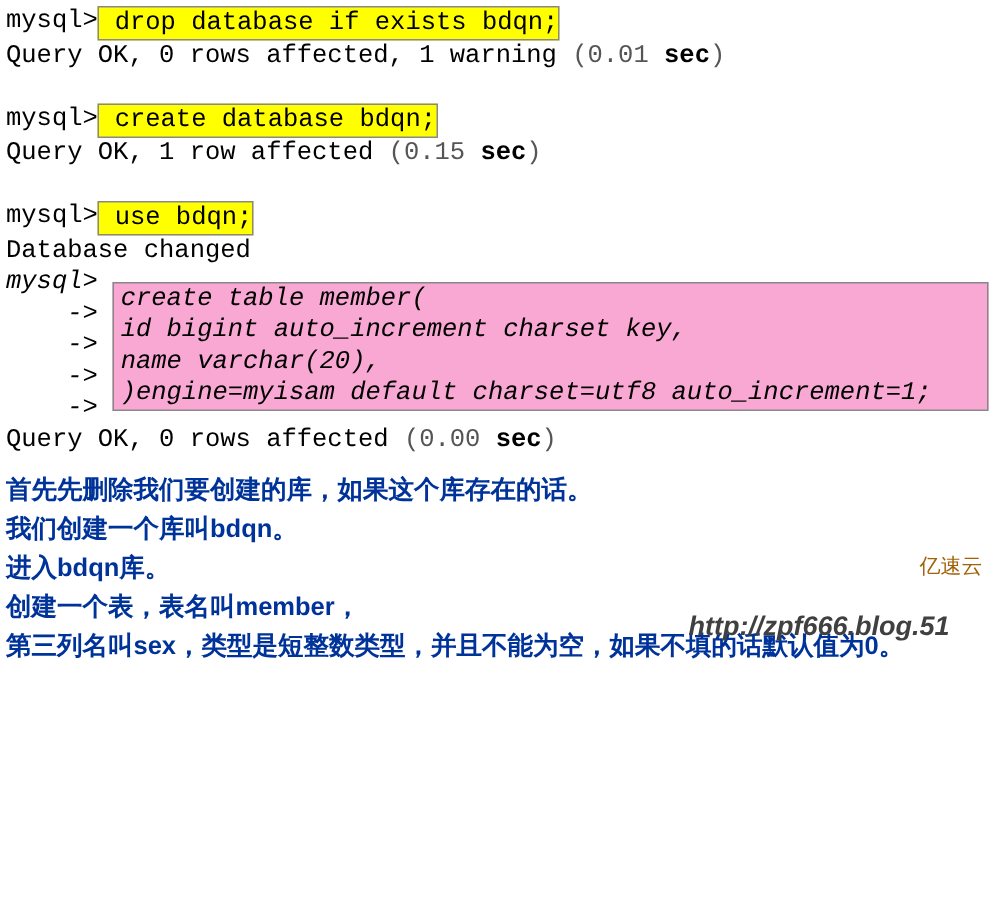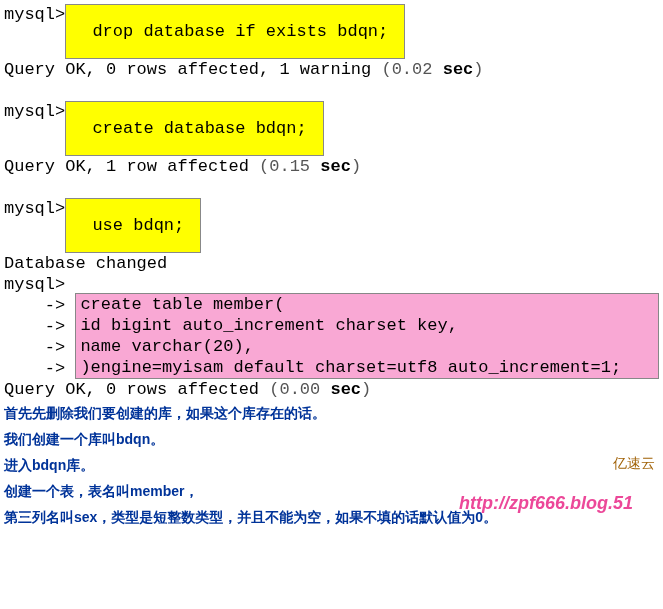--- a/index.html
+++ b/index.html
@@ -12,65 +12,66 @@
     background: #fff;
     color: #000;
     width: 663px;
     position: relative;
   }
   .line { white-space: pre; }
   .prompt { color: #000; }
   .hl {
     background: #ffff00;
     color: #000;
-    padding: 16px;
+    padding: 0;
     border: 1px solid #888;
     display: inline-block;
     vertical-align: top;
   }
   .faint { color: #555; }
   .bold { font-weight: bold; }
   .result { color: #000; }
   .explain {
     font-family: "Microsoft YaHei","SimHei",sans-serif;
-    font-size: 14px;
+    font-size: 17px;
     line-height: 26px;
     color: #003399;
     font-weight: bold;
+    margin-top: 10px;
   }
   .watermark {
     position: absolute;
     right: 30px;
     bottom: 20px;
-    color: #ec4899;
+    color: #404040;
     font-family: "Microsoft YaHei", sans-serif;
     font-style: italic;
     font-weight: bold;
     font-size: 18px;
     pointer-events: none;
   }
   .logo {
     position: absolute;
     right: 8px;
     bottom: 60px;
     color: #a16207;
     font-family: sans-serif;
     font-size: 14px;
     pointer-events: none;
   }
-  .row { display: flex; align-items: flex-end; }
+  .row { display: flex; align-items: center; font-style: italic; }
   .left-col { flex: 0 0 auto; white-space: pre; }
   .cmdbox { flex: 1 1 auto; background:#f9a8d4; border:1px solid #888; padding:0 4px; }
   .cmdbox .line { white-space: pre; }
 </style>
 </head>
 <body>
 
 <div class="line"><span class="prompt">mysql&gt;</span><span class="hl"> drop database if exists bdqn;</span></div>
-<div class="line result"><span>Query OK, 0 rows affected, 1 warning </span><span class="faint">(</span><span class="faint">0.02 </span><span class="bold">sec</span><span class="faint">)</span></div>
+<div class="line result"><span>Query OK, 0 rows affected, 1 warning </span><span class="faint">(</span><span class="faint">0.01 </span><span class="bold">sec</span><span class="faint">)</span></div>
 <div class="line">&nbsp;</div>
 
 <div class="line"><span class="prompt">mysql&gt;</span><span class="hl"> create database bdqn;</span></div>
 <div class="line result"><span>Query OK, 1 row affected </span><span class="faint">(</span><span class="faint">0.15 </span><span class="bold">sec</span><span class="faint">)</span></div>
 <div class="line">&nbsp;</div>
 
 <div class="line"><span class="prompt">mysql&gt;</span><span class="hl"> use bdqn;</span></div>
 <div class="line result">Database changed</div>
 
 <div class="row">

